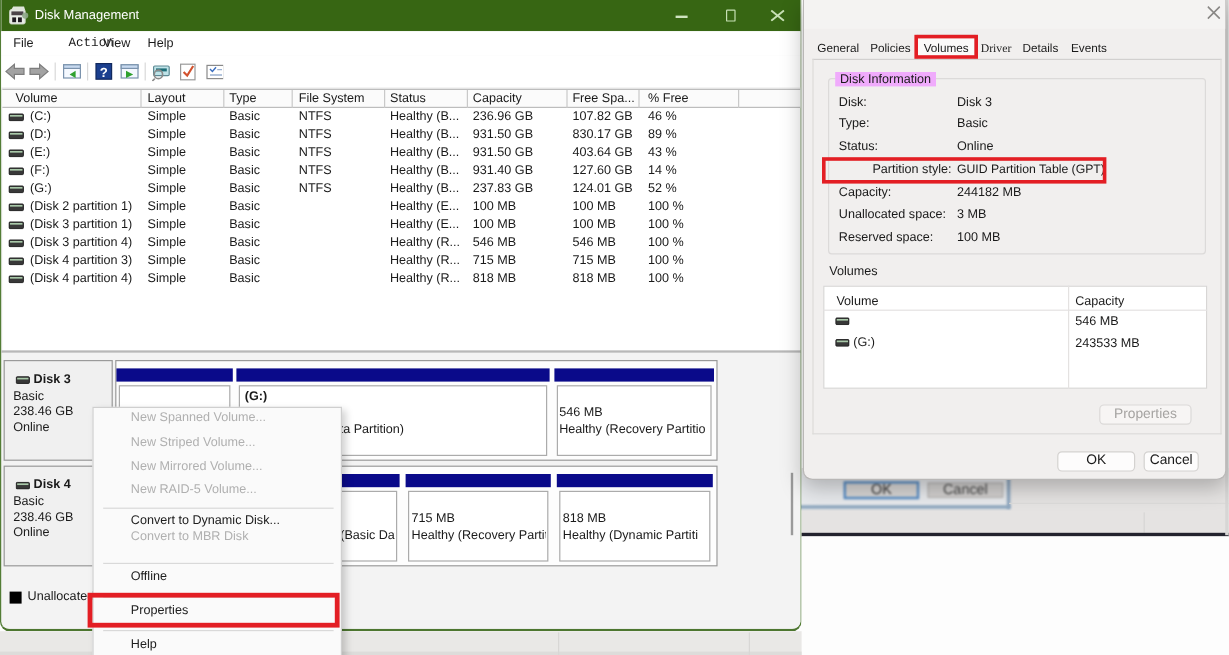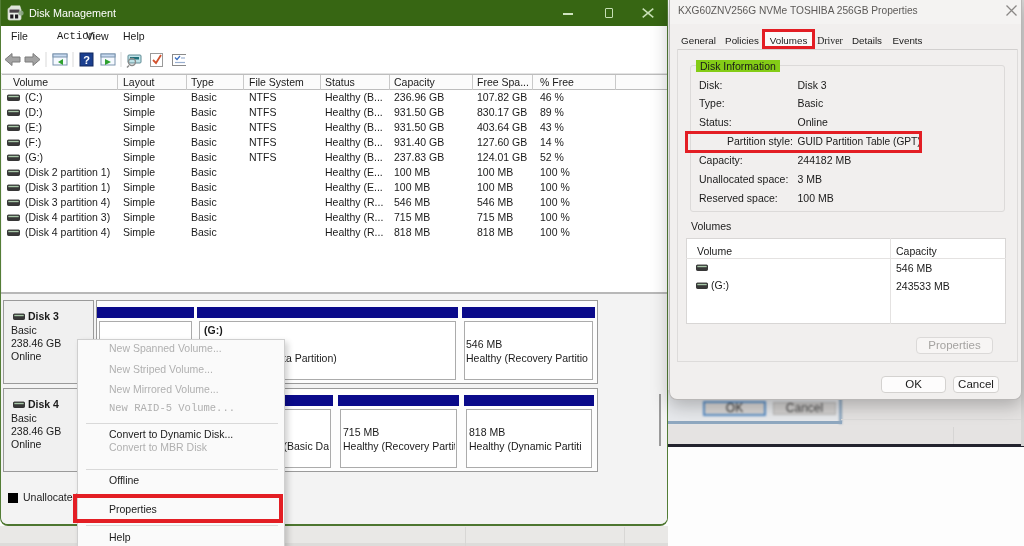--- a/index.html
+++ b/index.html
@@ -277,21 +277,20 @@
     <div class="abs" style="left:465px;top:409px;width:126px;height:59px;background:#fff;border:1px solid #ababab;overflow:hidden;"></div>
     <div class="abs tb" style="left:468px;top:426px;clip-path:inset(0 0 0 0);max-width:119px;overflow:hidden;">818 MB</div>
     <div class="abs tb" style="left:468px;top:440px;clip-path:inset(0 0 0 0);max-width:119px;overflow:hidden;">Healthy (Dynamic Partiti</div>
 
     <div class="abs" style="left:7px;top:493px;width:10px;height:10px;background:#000;"></div>
     <div class="abs t12" style="left:22px;top:491px;">Unallocated</div>
   </div>
 
   <div class="abs" id="dlg" style="left:669px;top:0;width:353px;height:400px;background:#f1efee;border:1px solid #b9b7b6;border-top:none;border-radius:0 0 8px 8px;box-shadow:0 6px 18px rgba(0,0,0,0.25);overflow:hidden;">
     <div class="abs" style="left:0;top:0;width:353px;height:24px;background:#f4f3f2;"></div>
-    <div class="abs" style="left:8px;top:5px;font-size:10.2px;color:#5c5a58;white-space:nowrap;">KXG60ZNV256G NVMe TOSHIBA 256GB Properties</div>
     <svg class="abs" style="left:336px;top:5px;" width="11" height="11">
         <path d="M0.5,0.5 L10.5,10.5 M10.5,0.5 L0.5,10.5" stroke="#8a8886" stroke-width="1.3"></path>
       </svg>
 
     <div class="abs" style="left:7px;top:32px;width:43px;height:17px;"></div>
     <div class="abs" style="left:7px;top:35px;width:43px;text-align:center;font-size:9.8px;color:#1a1a1a;">General</div>
     <div class="abs" style="left:51px;top:32px;width:42px;height:17px;"></div>
     <div class="abs" style="left:51px;top:35px;width:42px;text-align:center;font-size:9.8px;color:#1a1a1a;">Policies</div>
     <div class="abs" style="left:144px;top:32px;width:32px;height:17px;"></div>
     <div class="abs" style="left:144px;top:35px;width:32px;text-align:center;font-size:9.8px;color:#1a1a1a;font-family:Liberation Serif, serif;">Driver</div>
@@ -299,21 +298,21 @@
     <div class="abs" style="left:177px;top:35px;width:40px;text-align:center;font-size:9.8px;color:#1a1a1a;">Details</div>
     <div class="abs" style="left:218px;top:32px;width:39px;height:17px;"></div>
     <div class="abs" style="left:218px;top:35px;width:39px;text-align:center;font-size:9.8px;color:#1a1a1a;">Events</div>
     <div class="abs" style="left:7px;top:48.5px;width:341px;height:1px;background:#d2d0cf;"></div>
     <div class="abs" style="left:7px;top:49px;width:1px;height:313px;background:#dddbda;"></div>
     <div class="abs" style="left:347px;top:49px;width:1px;height:313px;background:#dddbda;"></div>
     <div class="abs" style="left:7px;top:361px;width:341px;height:1px;background:#dddbda;"></div>
     <div class="abs" style="left:94px;top:29px;width:49px;height:20px;background:#fbfaf9;border:1px solid #cccac9;border-bottom:none;"></div>
     <div class="abs" style="left:94px;top:34.5px;width:49px;text-align:center;font-size:9.8px;color:#1a1a1a;">Volumes</div>
     <div class="abs" style="left:20px;top:65px;width:315px;height:147px;border:1px solid #dcdad9;border-radius:3px;"></div>
-    <div class="abs t12" style="left:26px;top:59.5px;background:#84cc16;padding:0 4px;text-align:right;">Disk Information</div>
+    <div class="abs t12" style="left:26px;top:59.5px;background:#f0abfc;padding:0 4px;text-align:right;">Disk Information</div>
     <div class="abs t12" style="left:29px;top:78.6px;">Disk:</div>
     <div class="abs t12" style="left:127.5px;top:78.6px;">Disk 3</div>
     <div class="abs t12" style="left:29px;top:97.3px;">Type:</div>
     <div class="abs t12" style="left:127.5px;top:97.3px;">Basic</div>
     <div class="abs t12" style="left:29px;top:116.0px;">Status:</div>
     <div class="abs t12" style="left:127.5px;top:116.0px;">Online</div>
     <div class="abs t12" style="left:29px;top:135.3px;margin-left:28px;">Partition style:</div>
     <div class="abs" style="left:127.5px;top:135.8px;font-size:10.2px;color:#1a1a1a;white-space:nowrap;">GUID Partition Table (GPT)</div>
     <div class="abs t12" style="left:29px;top:154.3px;">Capacity:</div>
     <div class="abs t12" style="left:127.5px;top:154.3px;">244182 MB</div>
@@ -345,21 +344,21 @@
 
   <div class="abs" style="left:0;top:526px;width:668px;height:20px;background:#e9e8e6;"></div>
   <div class="abs" style="left:0;top:543px;width:668px;height:3px;background:#dddcda;"></div>
   <div class="abs" style="left:465px;top:527px;width:1px;height:19px;background:#d8d7d5;"></div>
   <div class="abs" style="left:624px;top:527px;width:1px;height:19px;background:#d8d7d5;"></div>
 
   <div class="abs" id="ctxmenu" style="left:77px;top:339px;width:208px;height:209px;background:#fafafa;border:1px solid #cfcfcf;box-shadow:3px 3px 6px rgba(0,0,0,0.18);">
      <div class="mi" style="top:1.5px;color:#b0b0b0;">New Spanned Volume...</div>
      <div class="mi" style="top:22.5px;color:#b0b0b0;">New Striped Volume...</div>
      <div class="mi" style="top:43.0px;color:#b0b0b0;">New Mirrored Volume...</div>
-     <div class="mi" style="top:62.0px;color:#b0b0b0;font-family:Liberation Mono, monospace;">New RAID-5 Volume...</div>
+     <div class="mi" style="top:62.0px;color:#b0b0b0;">New RAID-5 Volume...</div>
      <div class="abs" style="left:8px;top:82.5px;width:192px;height:1px;background:#d9d9d9;"></div>
      <div class="mi" style="top:87.5px;color:#202020;">Convert to Dynamic Disk...</div>
      <div class="mi" style="top:101px;color:#b0b0b0;">Convert to MBR Disk</div>
      <div class="abs" style="left:8px;top:129.0px;width:192px;height:1px;background:#d9d9d9;"></div>
      <div class="mi" style="top:134.0px;color:#202020;">Offline</div>
      <div class="abs" style="left:8px;top:156.5px;width:192px;height:1px;background:#d9d9d9;"></div>
      <div class="mi" style="top:162.5px;color:#202020;">Properties</div>
      <div class="abs" style="left:8px;top:185.0px;width:192px;height:1px;background:#d9d9d9;"></div>
      <div class="mi" style="top:190.5px;color:#202020;">Help</div>
   </div>

